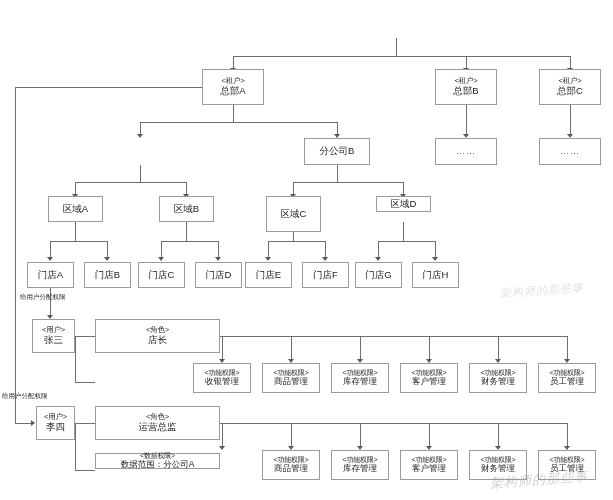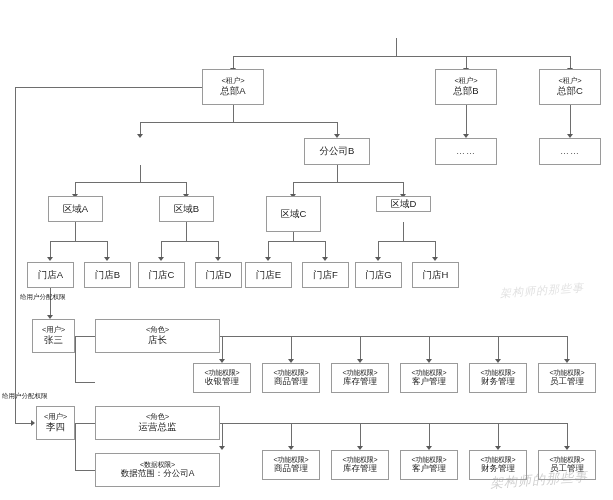--- a/index.html
+++ b/index.html
@@ -282,21 +282,21 @@
   </div>
 
   <div class="node" style="left:36px; top:406px; width:39px; height:34px;">
     <div class="stereo">&lt;用户&gt;</div>
     <div class="title">李四</div>
   </div>
   <div class="node" style="left:95px; top:406px; width:125px; height:34px;">
     <div class="stereo">&lt;角色&gt;</div>
     <div class="title">运营总监</div>
   </div>
-  <div class="node dataperm" style="left:95px; top:453px; width:125px; height:34px;text-align:right;">
+  <div class="node dataperm" style="left:95px; top:453px; width:125px; height:16px;text-align:right;">
     <div class="stereo">&lt;数据权限&gt;</div>
     <div class="title">数据范围：分公司A</div>
   </div>
 
   <div class="node perm" style="left:193px; top:363px; width:58px; height:30px;">
     <div class="stereo">&lt;功能权限&gt;</div>
     <div class="title">收银管理</div>
   </div>
   <div class="node perm" style="left:262px; top:363px; width:58px; height:30px;">
     <div class="stereo">&lt;功能权限&gt;</div>

